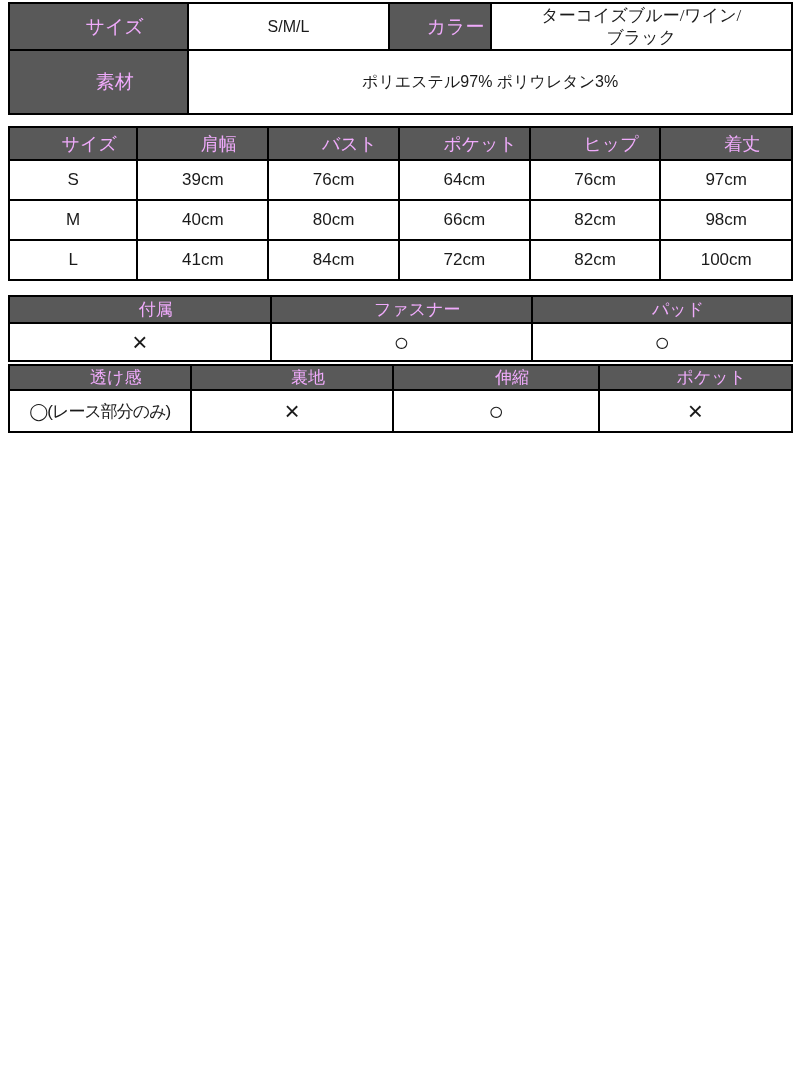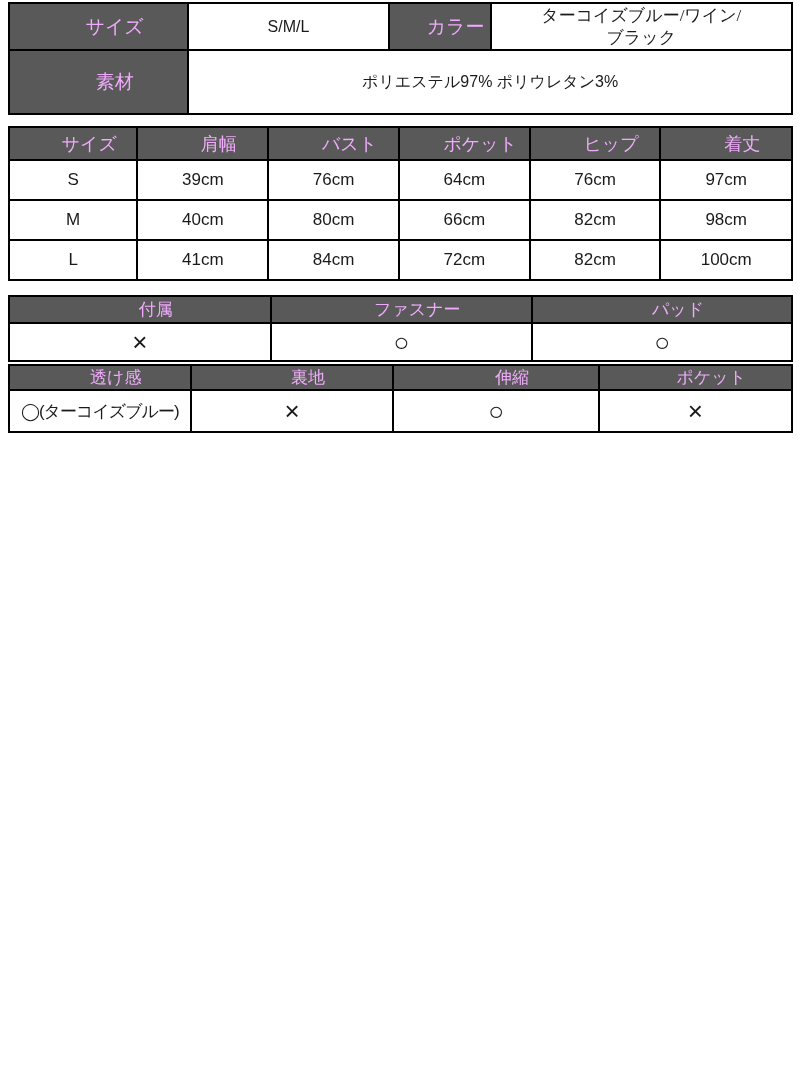--- a/index.html
+++ b/index.html
@@ -164,21 +164,21 @@
         <col style="width:24.7%">
     </colgroup>
     <tbody>
         <tr class="hrow">
       <th>透け感</th>
       <th>裏地</th>
       <th>伸縮</th>
       <th>ポケット</th>
     </tr>
     <tr class="vrow">
-      <td class="sym sym-small">◯(ターコイズブルー)</td>
+      <td class="sym sym-small">◯(レース部分のみ)</td>
       <td class="sym">×</td>
       <td class="sym">○</td>
       <td class="sym">×</td>
     </tr>
   </tbody>
     </table>
 
 </div>
 
 </body></html>

